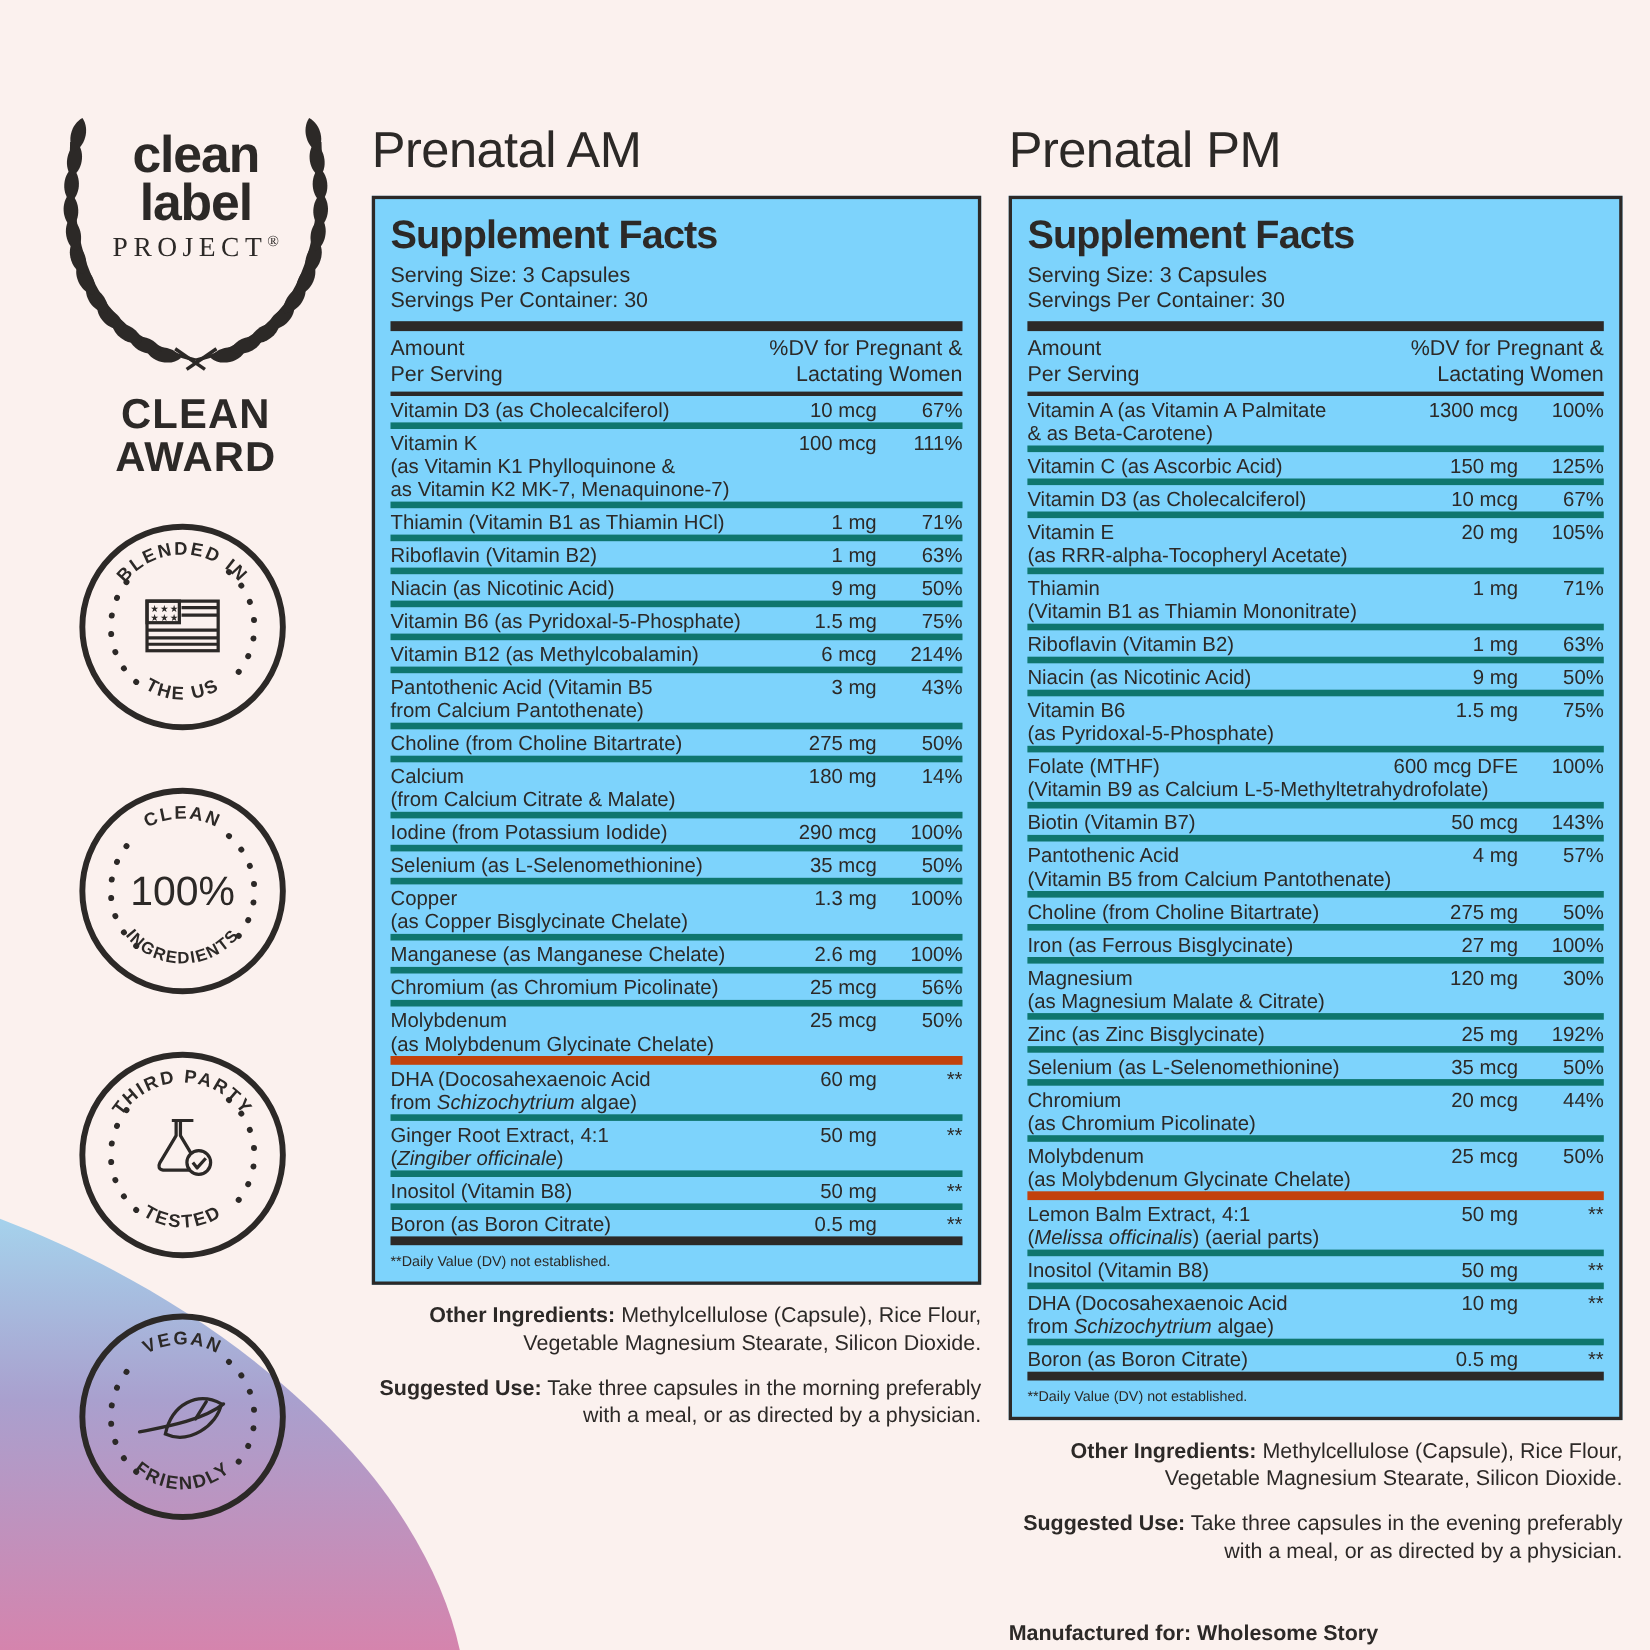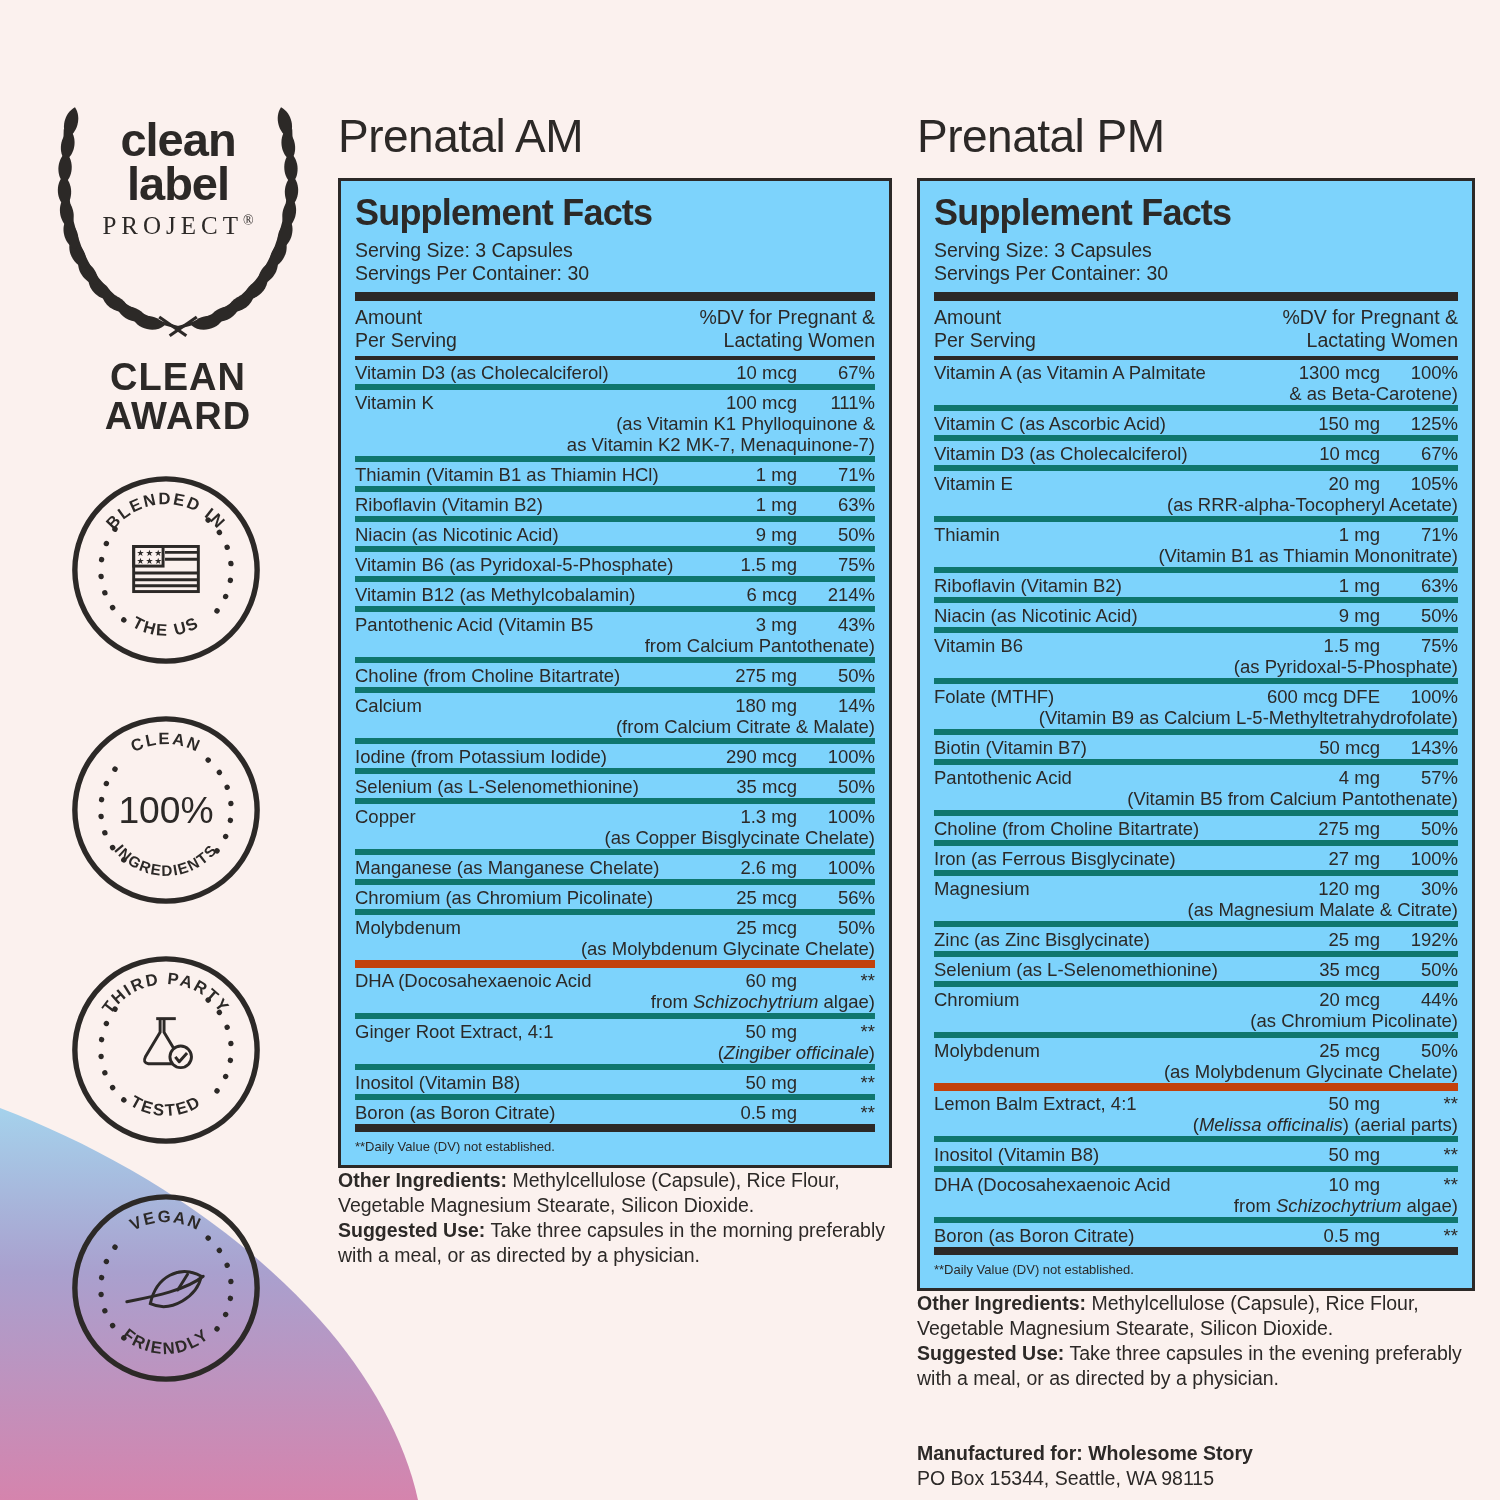--- a/index.html
+++ b/index.html
@@ -32,25 +32,25 @@
   .bar{height:9px;background:#2c2927;margin-top:7px;}
   .colhead{display:flex;justify-content:space-between;font-size:19.5px;line-height:23px;padding:5px 0 4px;}
   .colhead .right{text-align:right;}
   .bar2{height:4px;background:#2c2927;}
   .srow{font-size:18.5px;line-height:21px;padding:2px 0 1px;}
   .sep-thin{border-bottom:6px solid #0f766e;}
   .sep-med{border-bottom:8px solid #c2410c;}
   .sep-thick{border-bottom:8px solid #2c2927;}
   .l1{display:grid;grid-template-columns:1fr 118px 78px;}
   .ramt,.rdv{text-align:right;white-space:nowrap;}
-  .cont{display:block;text-align:right;}
+  .cont{display:block;}
   .cont i,.rname i{font-style:italic;}
   .footnote{font-size:13px;padding:7px 0 3px;}
 
-  .belowp{font-size:19.5px;line-height:25px;margin:0 0 0 0;}
+  .belowp{font-size:19.5px;line-height:25px;margin:16px 0 0 0;text-align:right;}
   .belowp b{font-weight:bold;}
   .mfg{margin-top:50px;font-size:19.5px;line-height:25px;}
   .mfg .m1{font-weight:bold;}
   .sepline{height:2.5px;background:#2c2927;margin:15px 0 10px;}
   .warning{font-size:19.5px;line-height:25px;}
 </style>
 </head>
 <body>
 
 <div id="page">

